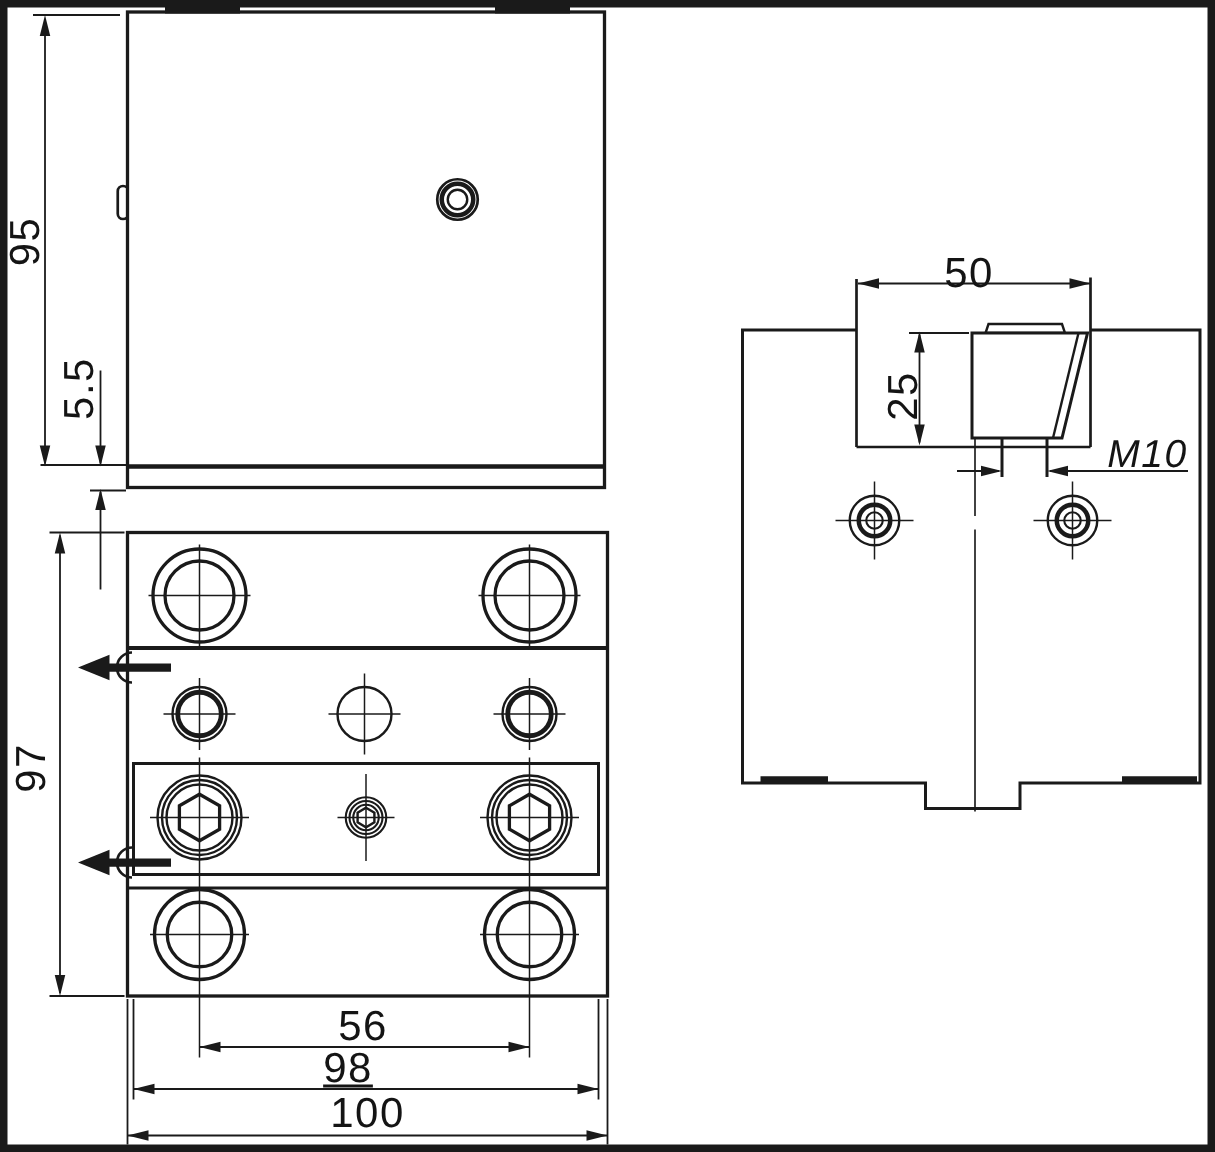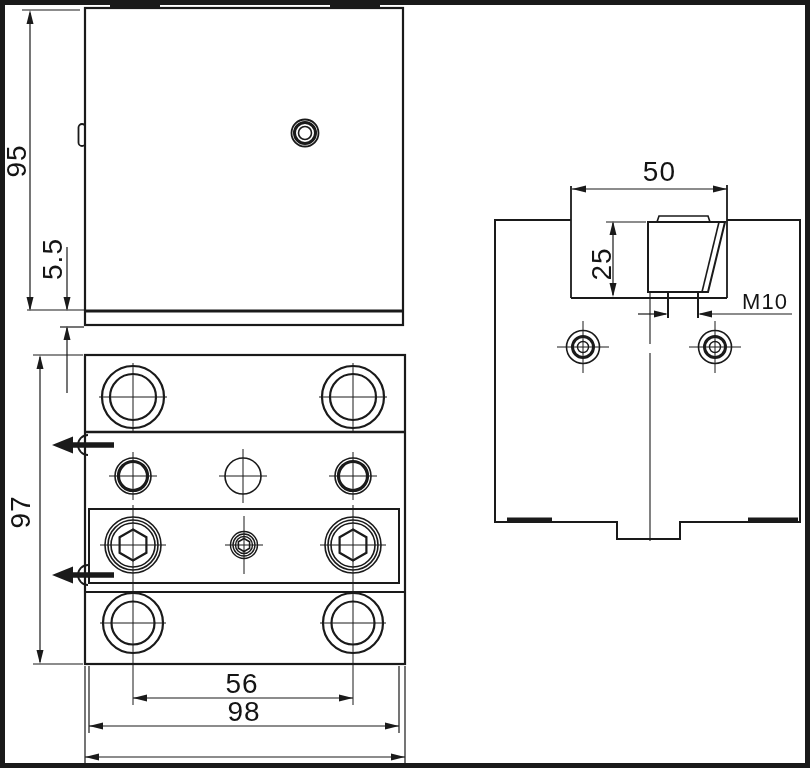--- a/index.html
+++ b/index.html
@@ -6,21 +6,21 @@
   #stage{
     position:relative;width:810px;height:768px;background:#fff;overflow:hidden;
     font-family:"Liberation Sans",sans-serif;color:#141414;
   }
   #stage svg{position:absolute;left:0;top:0;}
   .dimlabel{
     position:absolute;font-size:28px;letter-spacing:1px;line-height:28px;
     text-align:center;color:#141414;white-space:nowrap;
   }
   .vert{transform:rotate(-90deg);transform-origin:center center;}
-  .m10{font-size:22px;}
+  .m10{font-size:26px;font-style:italic;}
 </style>
 </head>
 <body>
 
 <div id="stage">
 
 <svg width="810" height="768" viewBox="0 0 810 768">
   <g stroke="#1a1a1a" fill="none" stroke-linecap="butt">
 
     <g>
@@ -222,18 +222,19 @@
     </g>
 
     <rect x="2.5" y="2.5" width="805" height="763" stroke-width="5"></rect>
   </g>
 </svg>
 
 <span class="dimlabel vert" style="left:-13px;top:147px;width:60px;">95</span>
 <span class="dimlabel vert" style="left:18px;top:245px;width:70px;">5.5</span>
 <span class="dimlabel vert" style="left:-9px;top:498px;width:60px;">97</span>
 <span class="dimlabel" style="left:202px;top:670px;width:80px;">56</span>
-<span class="dimlabel" style="left:204px;top:698px;width:80px;">98</span>
-<span class="dimlabel" style="left:616px;top:158px;width:60px;text-align:right;">50</span>
+<span class="dimlabel" style="left:192px;top:698px;width:80px;text-decoration:underline;">98</span>
+<span class="dimlabel" style="left:200px;top:728px;width:90px;">100</span>
+<span class="dimlabel" style="left:616px;top:168px;width:60px;">50</span>
 <span class="dimlabel vert" style="left:572px;top:250px;width:60px;">25</span>
 <span class="dimlabel m10" style="left:720px;top:288px;width:90px;">M10</span>
 
 </div>
 
 </body></html>

